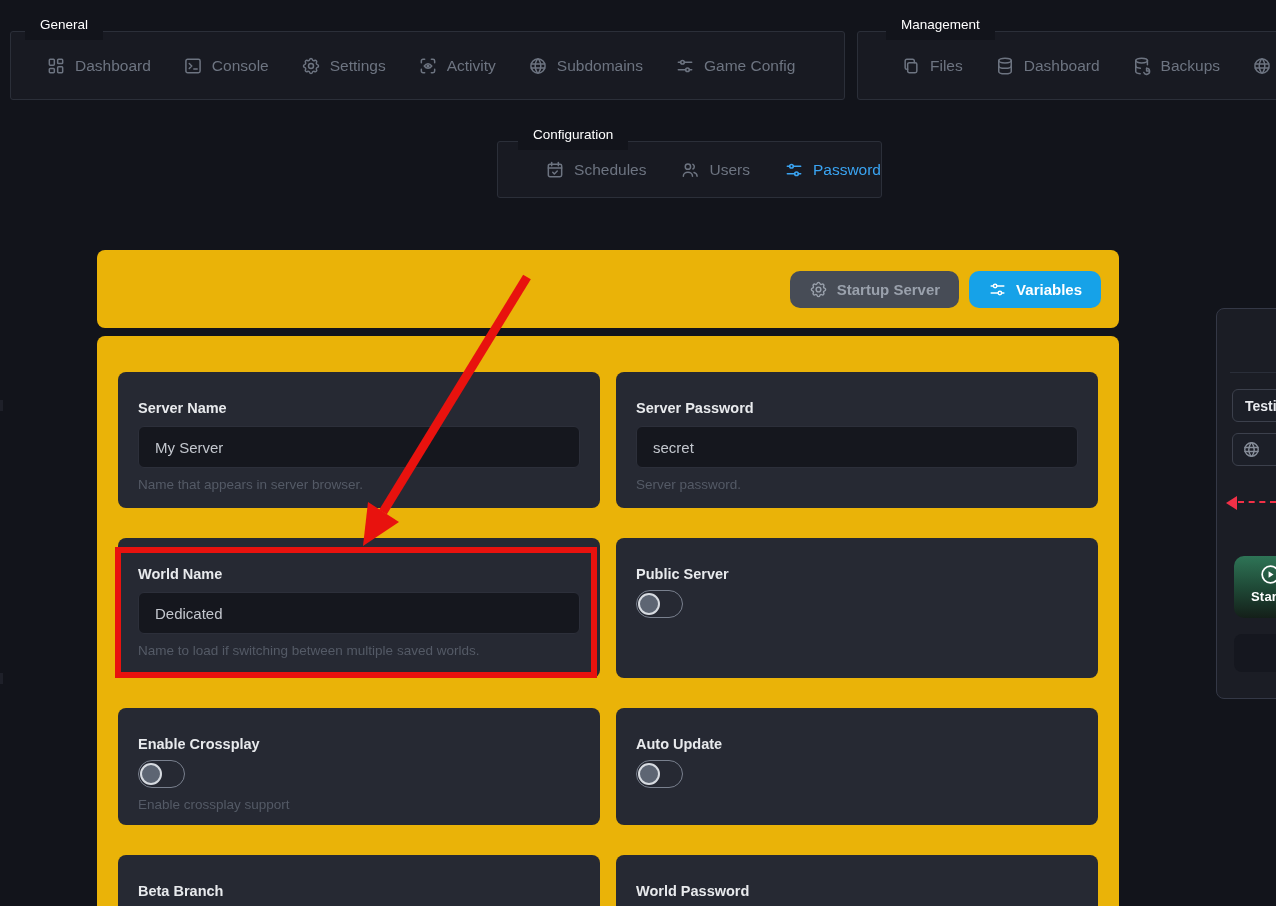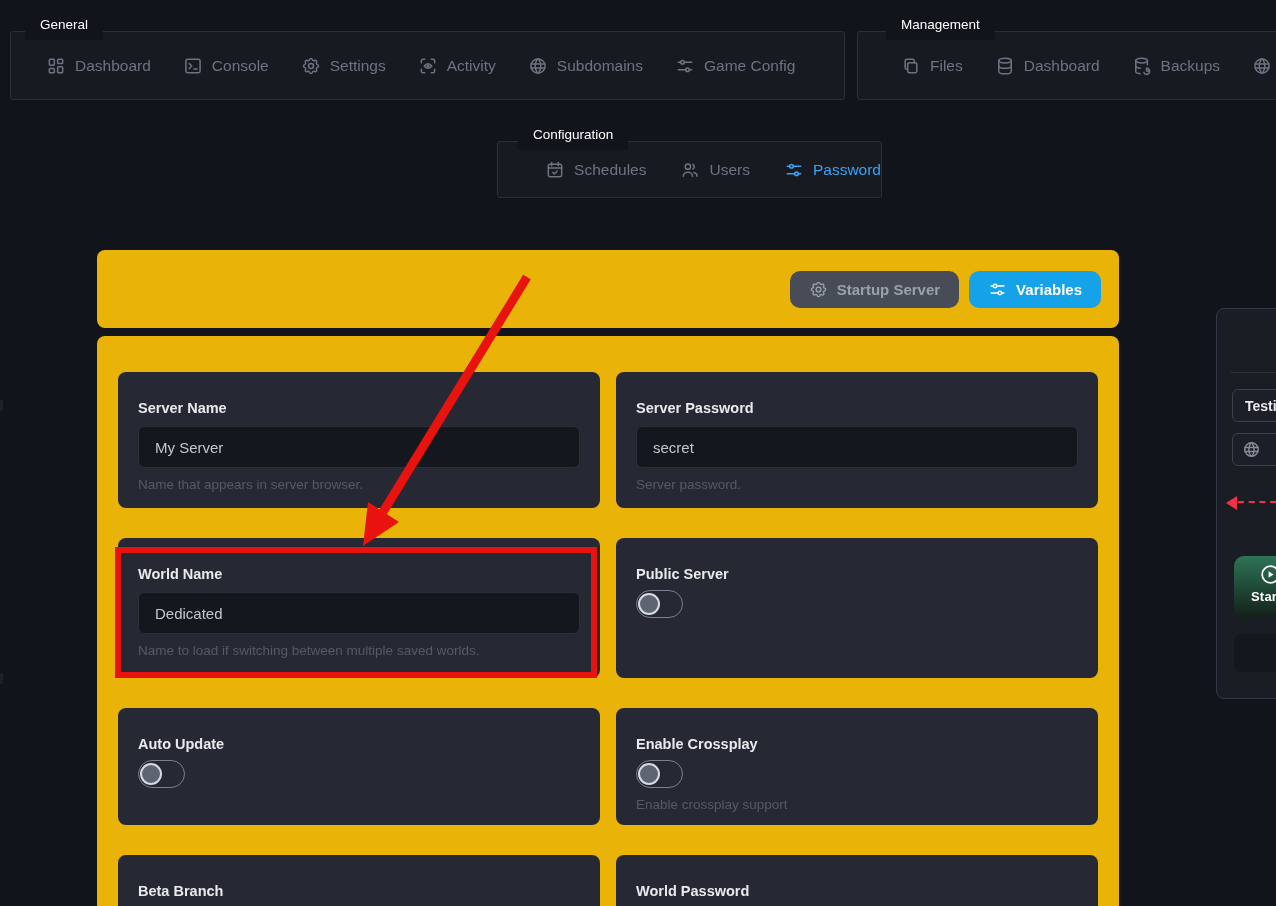--- a/index.html
+++ b/index.html
@@ -249,32 +249,32 @@
     </div>
 
     <div class="card">
       <div class="card-label">Public Server</div>
       <div class="toggle">
           <div class="knob"></div>
         </div>
     </div>
 
     <div class="card">
-      <div class="card-label">Auto Update</div>
-      <div class="toggle">
-          <div class="knob"></div>
-        </div>
-    </div>
-
-    <div class="card">
       <div class="card-label">Enable Crossplay</div>
       <div class="toggle">
           <div class="knob"></div>
         </div>
       <div class="hint">Enable crossplay support</div>
+    </div>
+
+    <div class="card">
+      <div class="card-label">Auto Update</div>
+      <div class="toggle">
+          <div class="knob"></div>
+        </div>
     </div>
 
     <div class="card">
       <div class="card-label">Beta Branch</div>
 
     </div>
 
     <div class="card">
       <div class="card-label">World Password</div>
 

